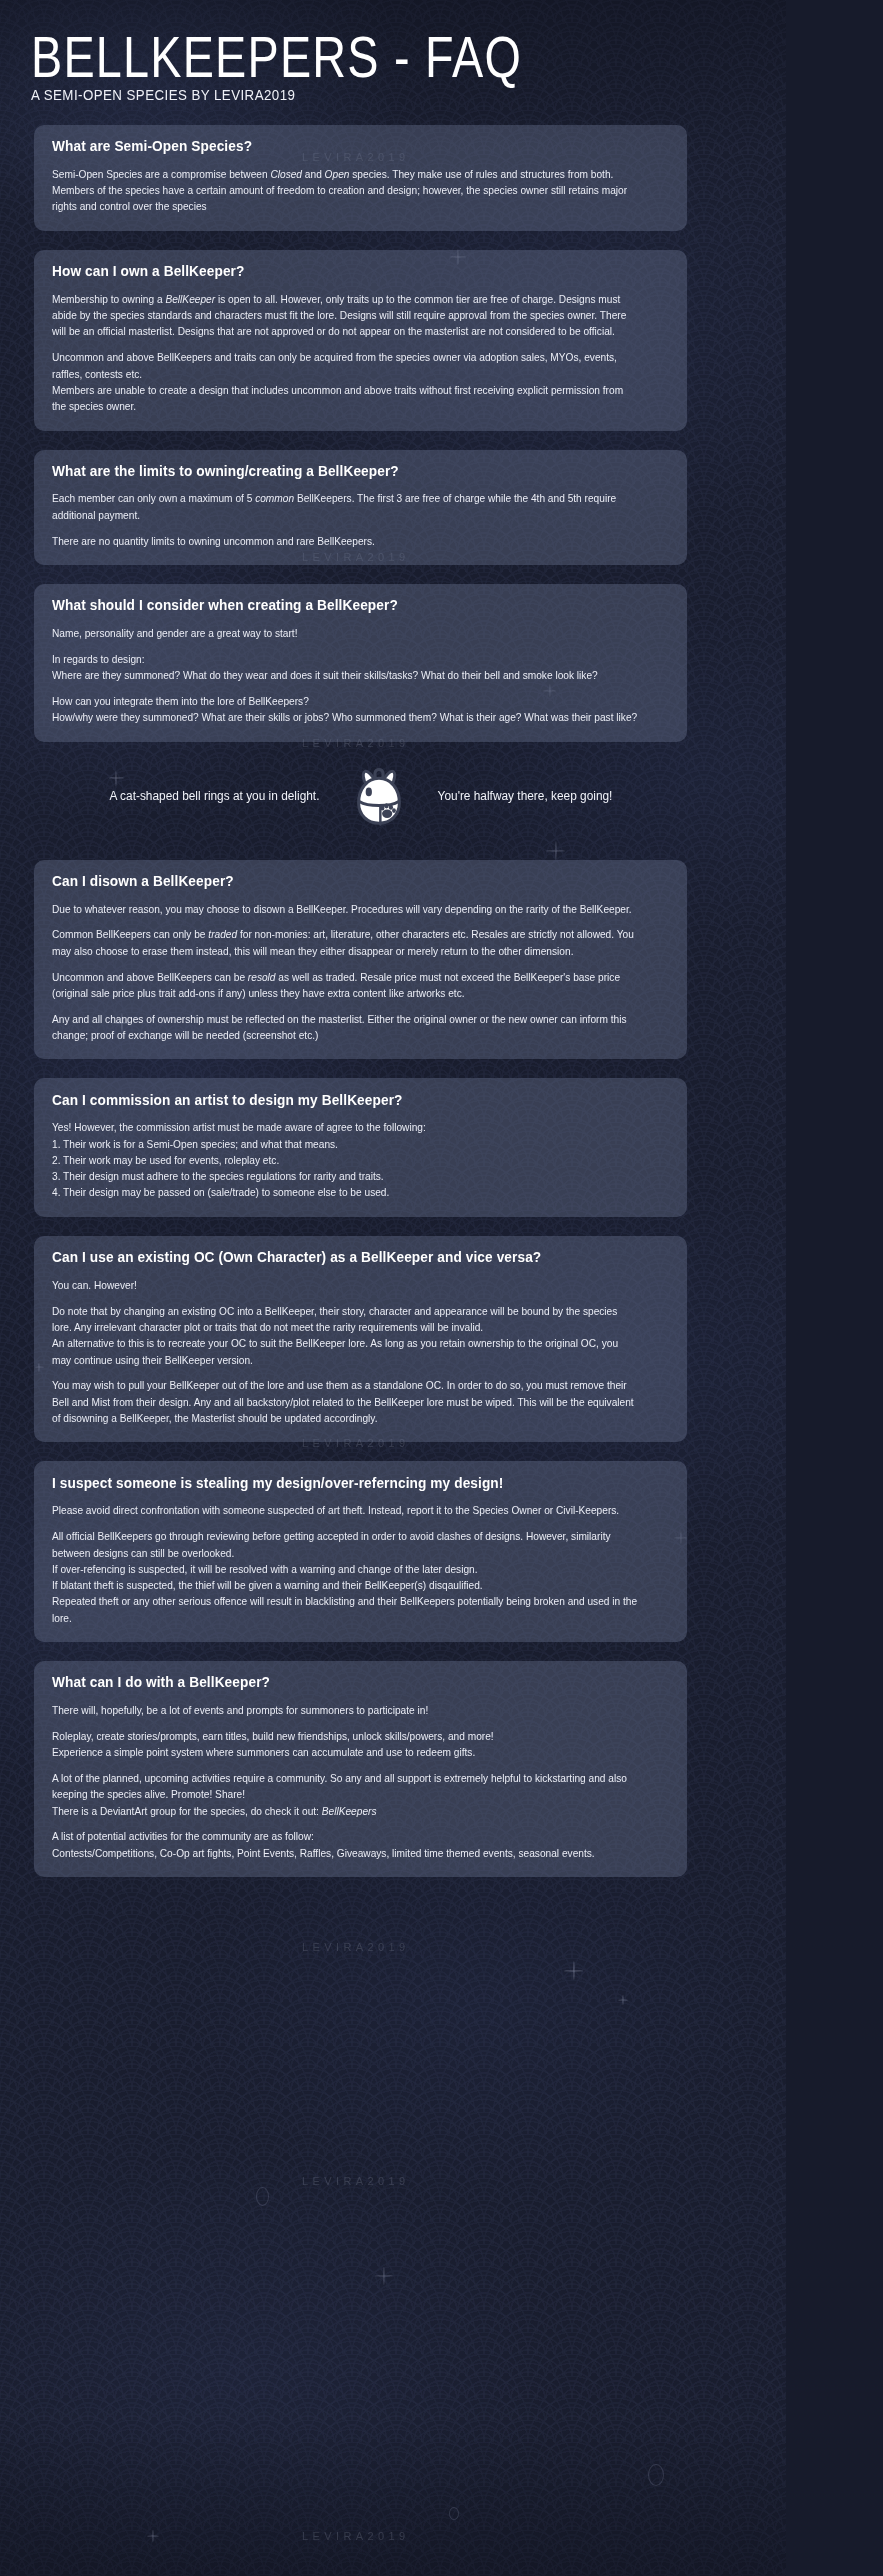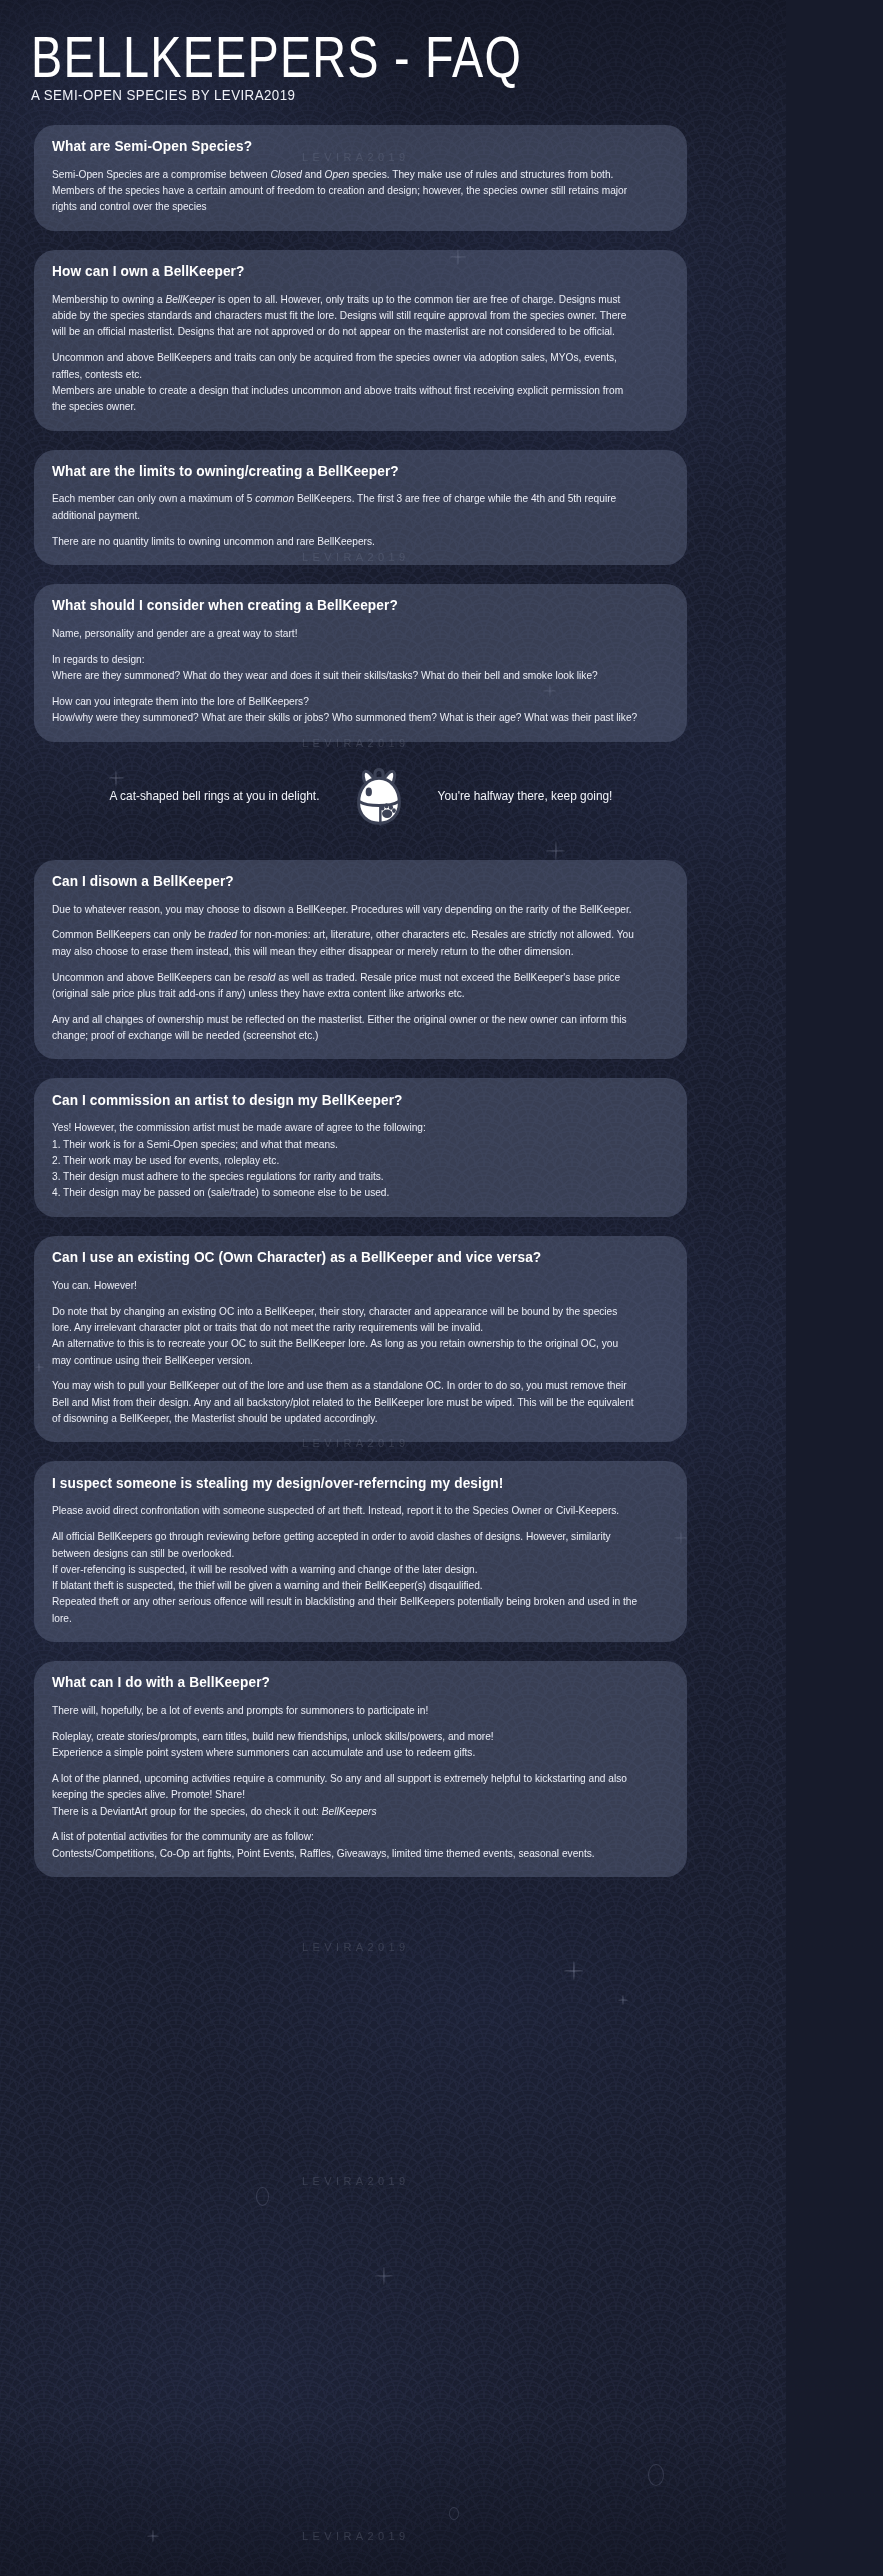--- a/index.html
+++ b/index.html
@@ -128,21 +128,21 @@
     margin-top:2.9px;
     transform:scaleX(.86);
     transform-origin:left center;
     white-space:nowrap;
   }
 
   
   .cards{ padding:13.2px 34px 0 34px; }
   .card{
     background:rgba(106,114,143,.40);
-    border-radius:21px;
+    border-radius:10px;
     padding:13.2px 17.7px 14.7px 17.7px;
     margin-bottom:19px;
     backdrop-filter:blur(0.7px);
   }
   .card h2{
     font-family:"Liberation Sans Narrow","Liberation Sans", sans-serif;
     font-size:14.4px;
     font-weight:700;
     color:#ffffff;
     letter-spacing:0.1px;

